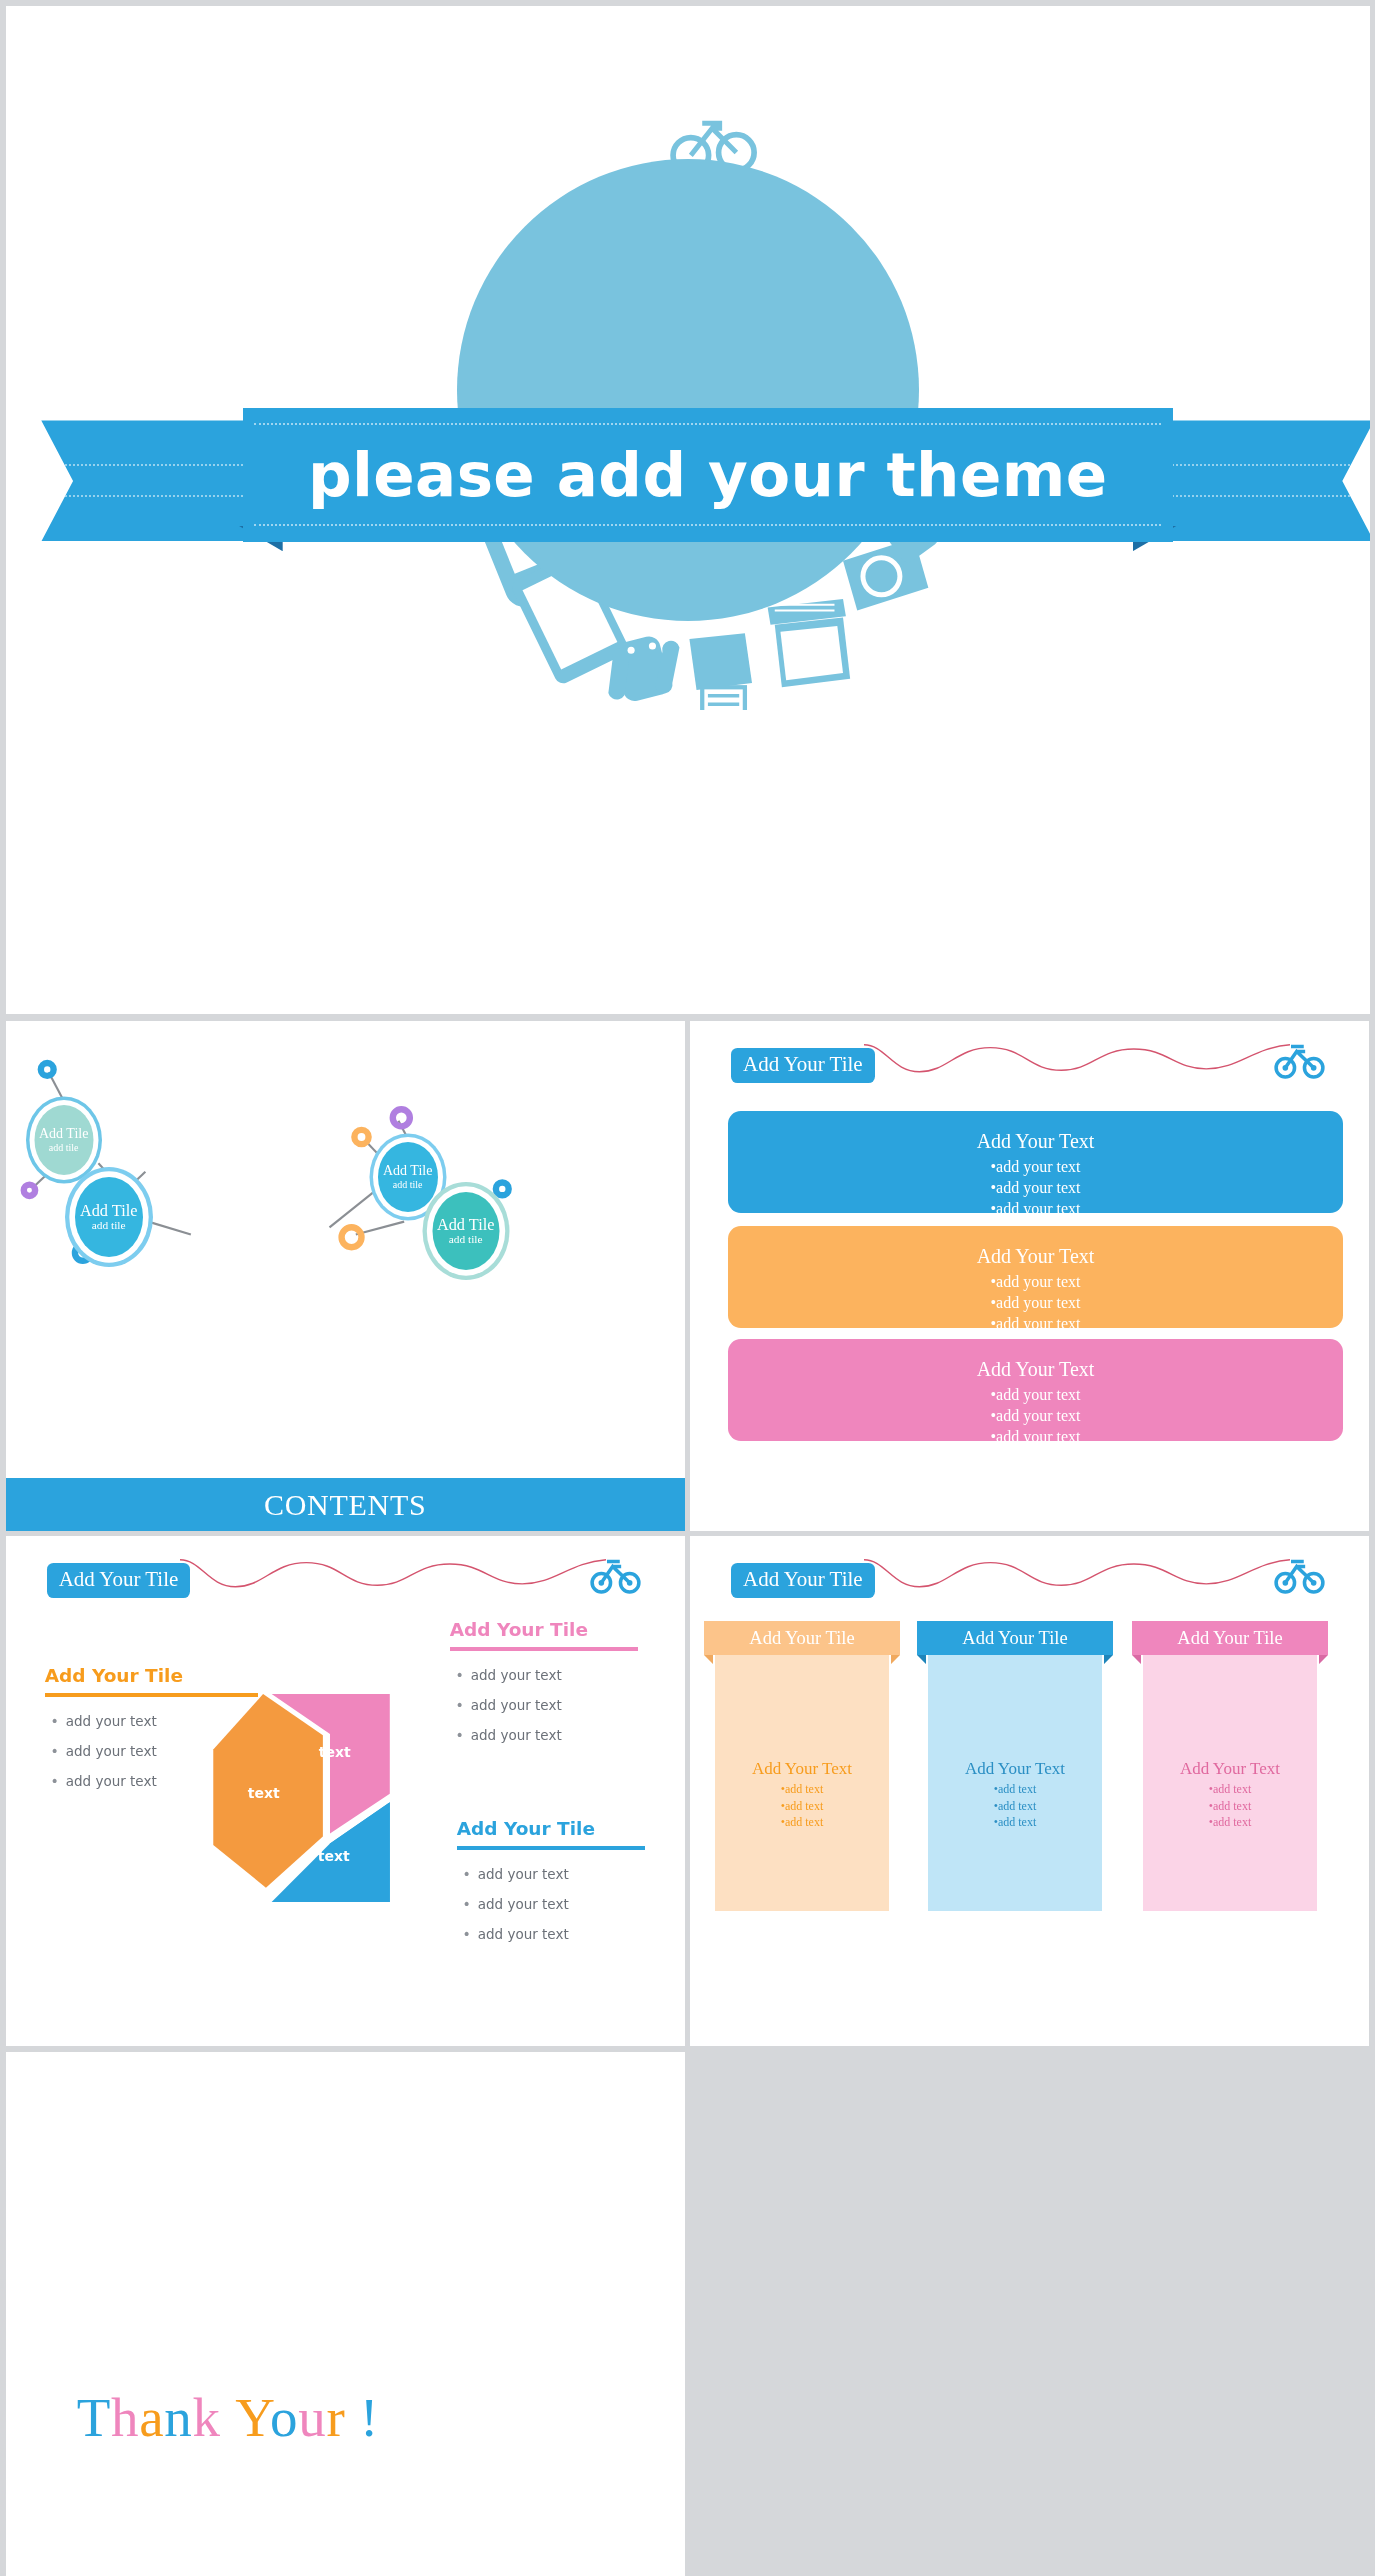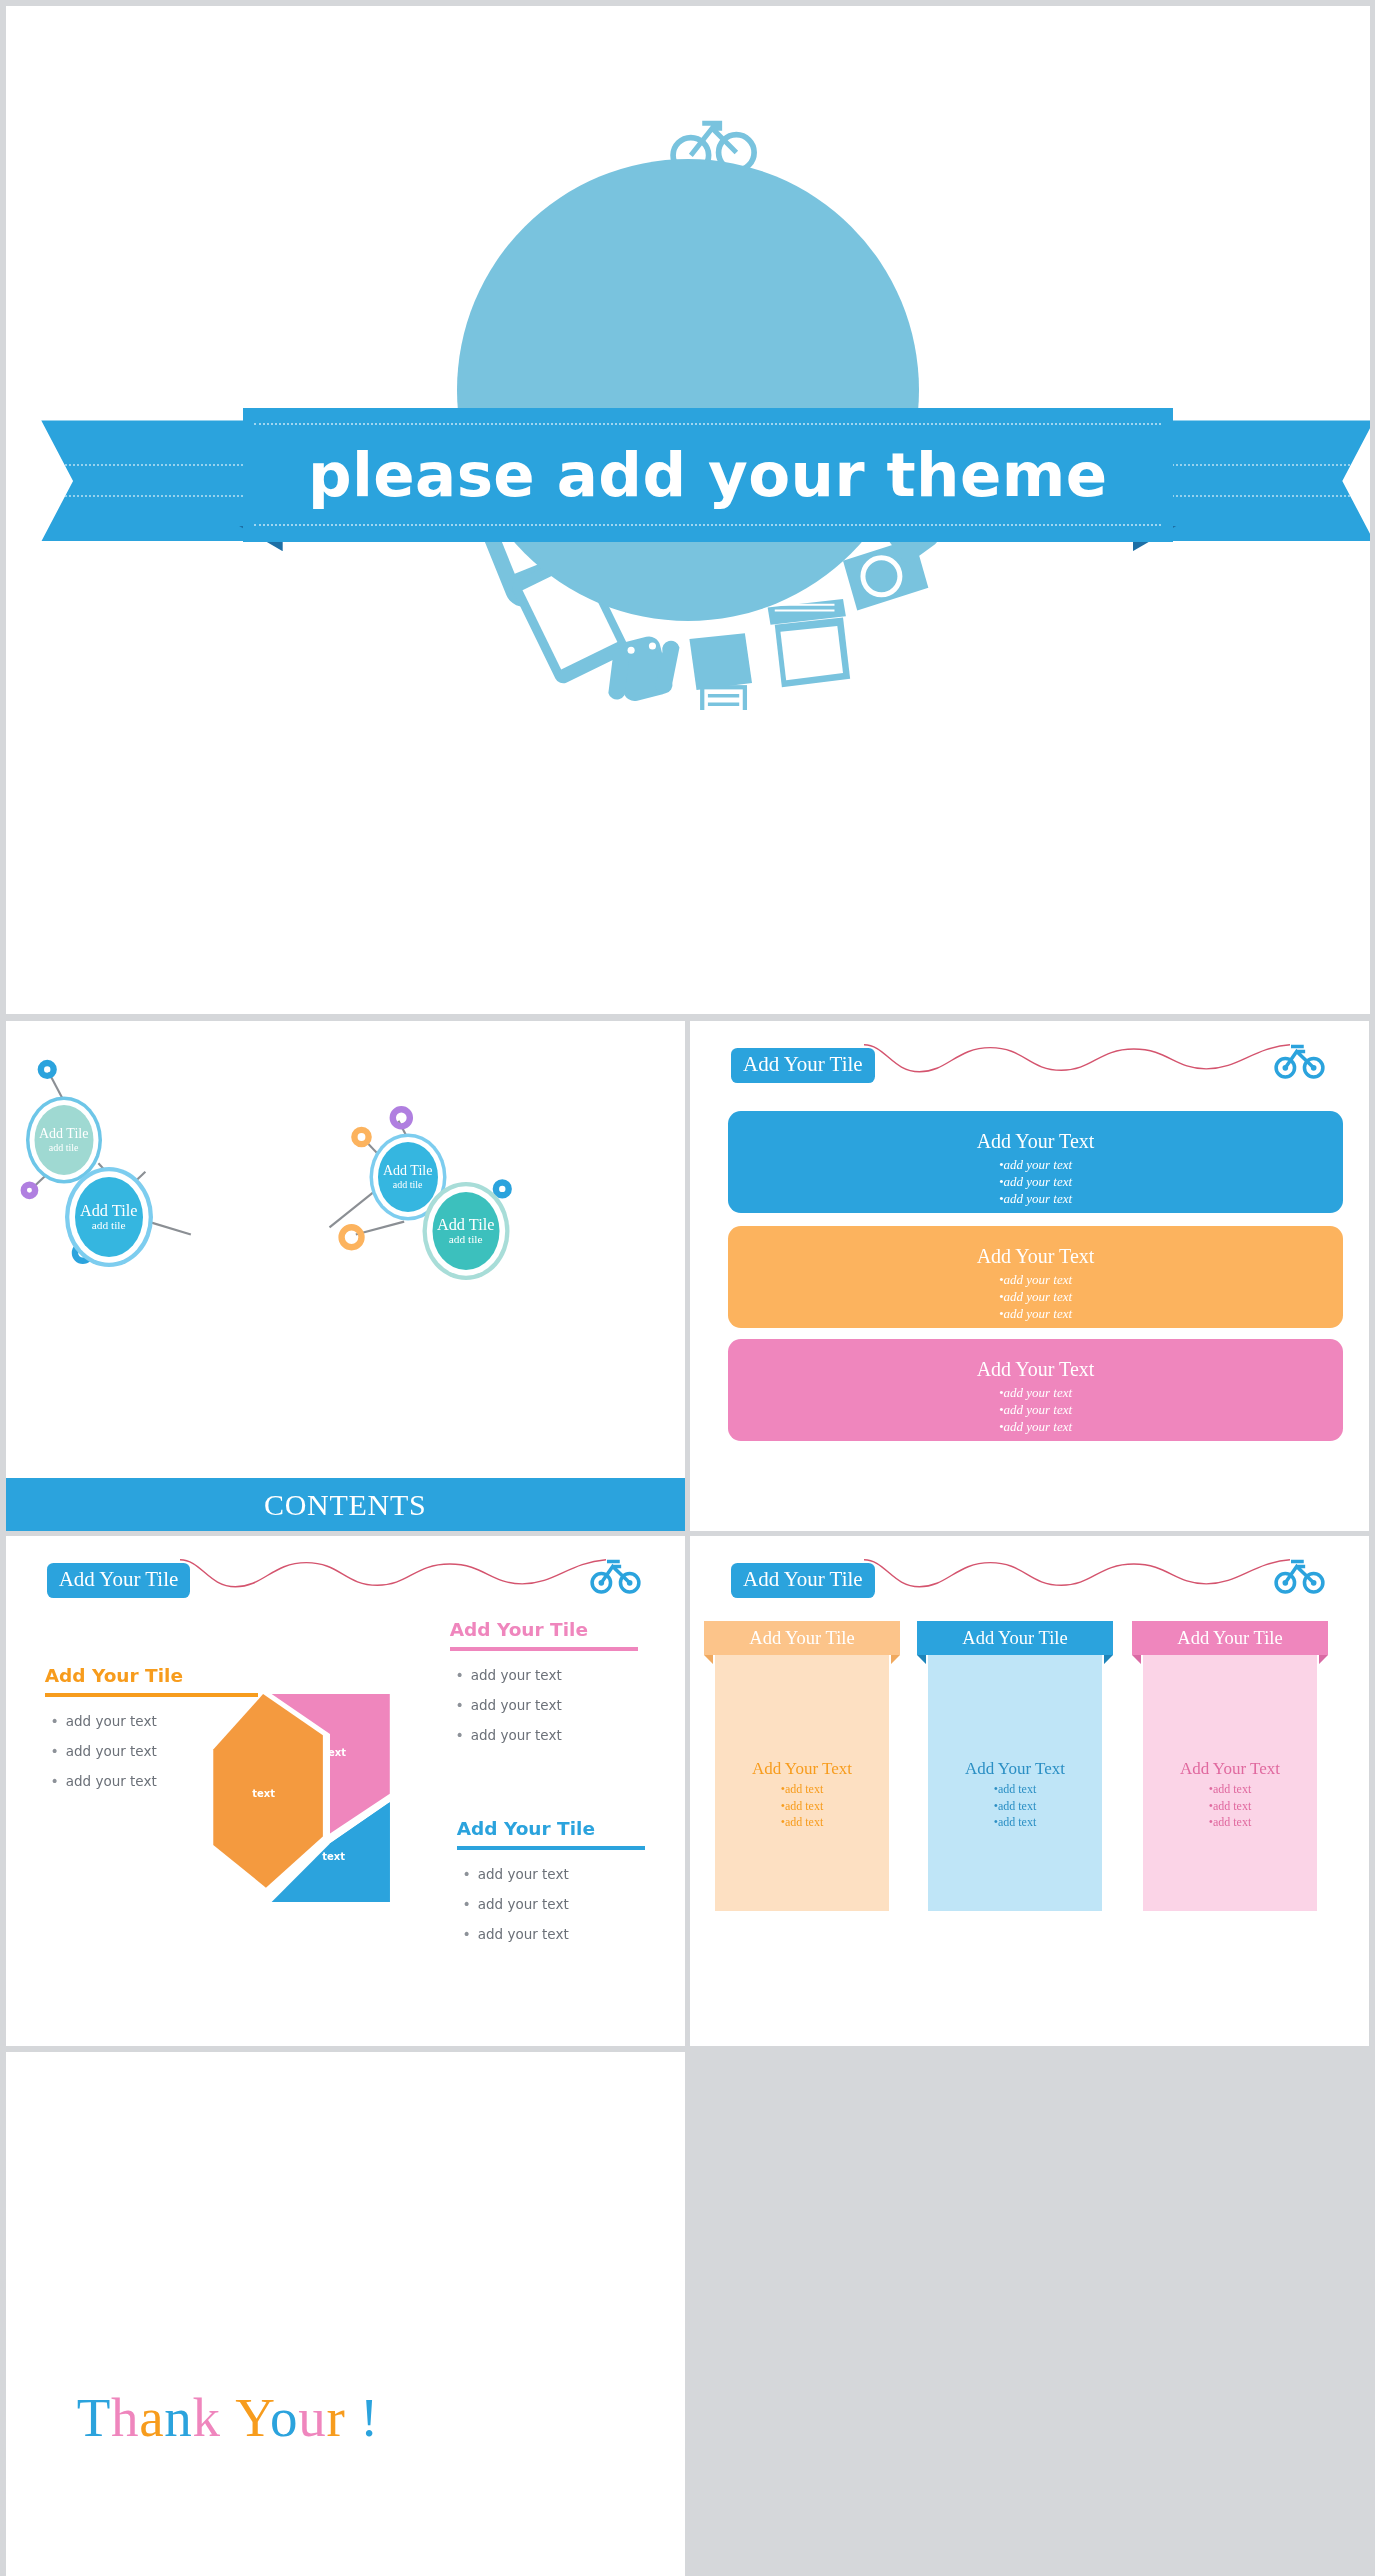--- a/index.html
+++ b/index.html
@@ -113,21 +113,21 @@
 
   
   .bar{
     position:absolute; left:38px; right:26px;
     border-radius:12.8px;
     display:flex; flex-direction:column; align-items:center; justify-content:flex-start;
     padding-top:18.5px;
     color:#fff;
   }
   .bar .bt{ font-size:20px; line-height:1.1; margin-bottom:4.3px;}
-  .bar .bl{ font-size:13px; line-height:1.32;font-style:italic; }
+  .bar .bl{ font-size:16px; line-height:1.32; }
   #bar0{ top:90px; height:102px; background:#2ba3dd; }
   #bar1{ top:205px; height:102px; background:#fcb35e; }
   #bar2{ top:318px; height:102px; background:#ef86bd; }
 
   
   .col-head{ font-family:"DejaVu Sans", sans-serif; font-weight:700; font-size:18.5px; line-height:1; }
   .col-rule{ height:4.3px; margin-top:7px; }
   .bullets{ margin-top:18.5px; list-style:none; }
   .bullets li{
     font-family:"DejaVu Sans", sans-serif;
@@ -136,21 +136,21 @@
   }
   .bullets li::before{
     content:"•"; position:absolute; left:5.7px; top:-1.4px; font-size:14px; color:#8d9299;
   }
   #cube-left { position:absolute; left:39px;  top:131px; width:213px; }
   #cube-rtop { position:absolute; left:444px; top:85px; width:188px; }
   #cube-rbot { position:absolute; left:451px; top:284px; width:188px; }
   .cube-art{ position:absolute; left:203px; top:158px; width:242px; height:235px; }
   .cube-art svg{ width:100%; height:100%; display:block; }
   .cube-lbl{ position:absolute; color:#fff; font-family:"DejaVu Sans", sans-serif;
-             font-weight:700; font-size:10px; transform:translate(-50%,-50%); }
+             font-weight:700; font-size:14px; transform:translate(-50%,-50%); }
 
   
   .col{
     position:absolute; top:85px; width:196px;
   }
   .col-tab{
     position:relative; height:34px; color:#fff;
     display:flex; align-items:center; justify-content:center;
     font-size:18.5px;
   }

